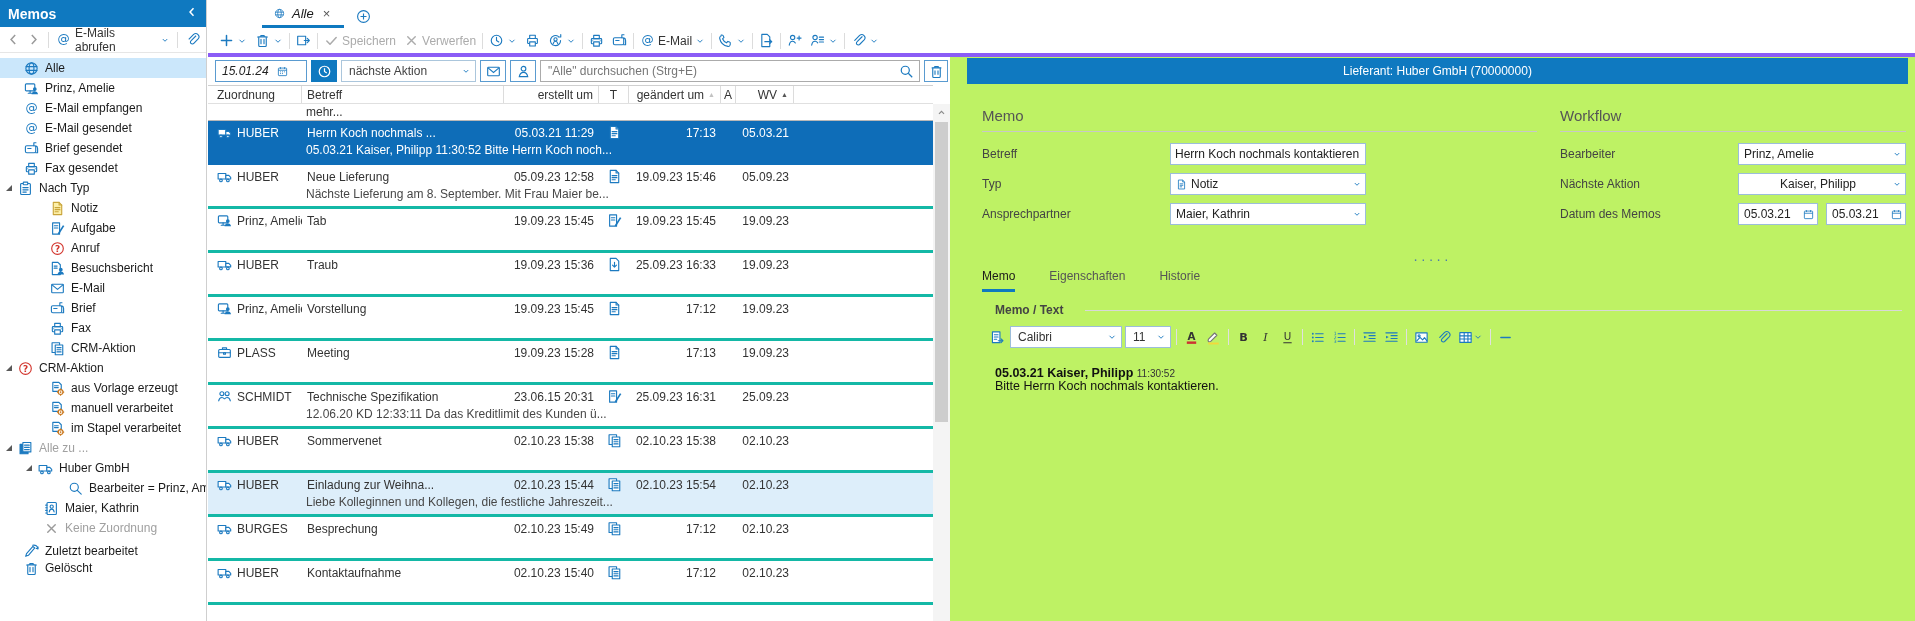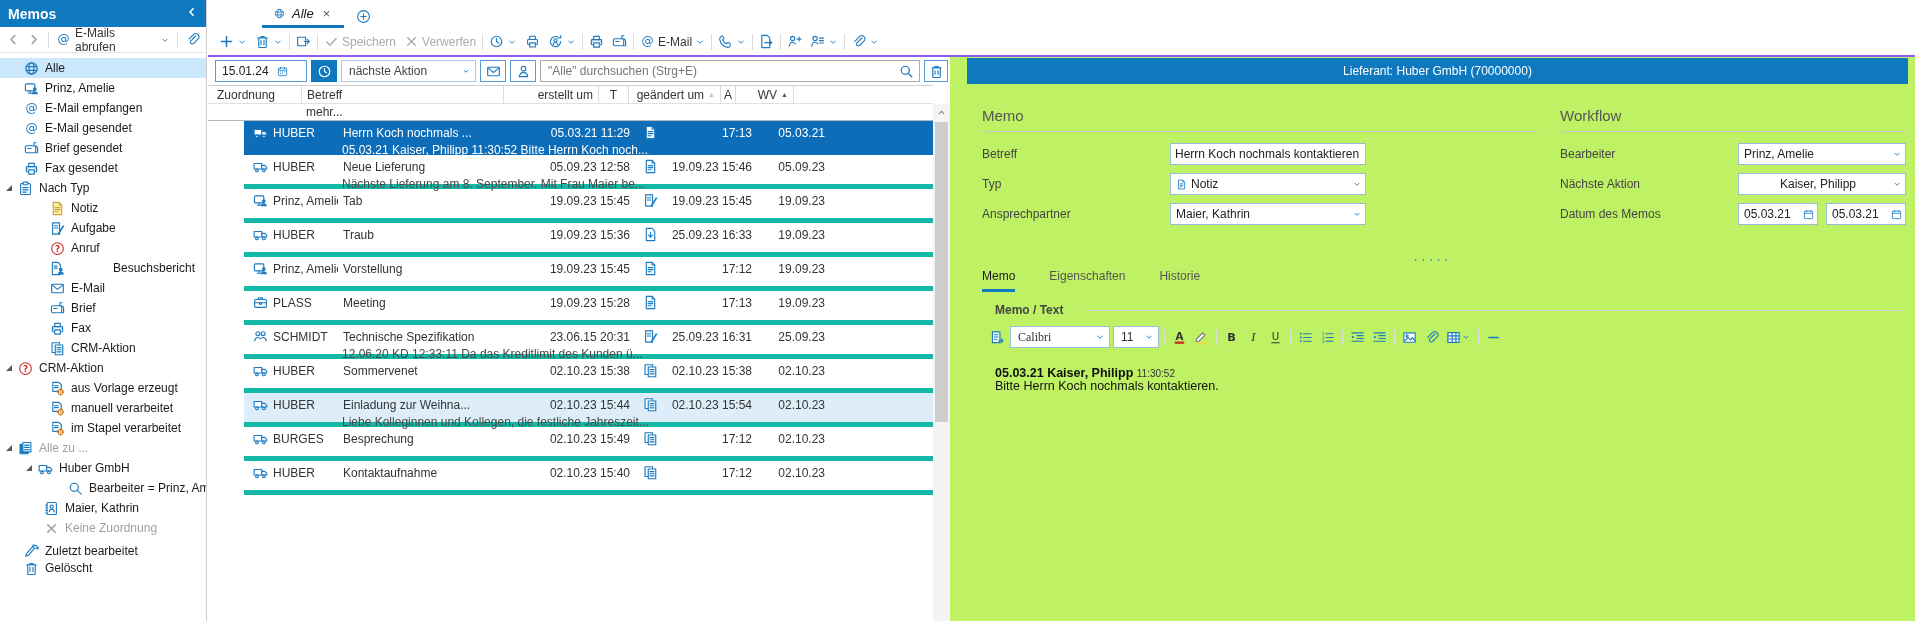--- a/index.html
+++ b/index.html
@@ -29,51 +29,51 @@
   .t-item.muted .t-label { color:#a0a0a0; }
 
   
   .main { position:absolute; left:208px; top:0; right:0; bottom:0; }
   .tabbar { height:28px; display:flex; align-items:flex-end; }
   .doc-tab { display:inline-flex; align-items:center; gap:7px; margin-left:54px; height:27px; padding:0 12px;
     border-bottom:3px solid #0f79c0; cursor:pointer; }
   .doc-tab .tab-label { font-style:italic; font-size:13px; color:#1a1a1a; }
   .tab-close { color:#555; font-size:13px; cursor:pointer; padding:0 2px; }
   .tab-add { margin-left:12px; margin-bottom:4px; cursor:pointer; }
-  .mtoolbar { height:29px; display:flex; align-items:center; padding-left:7px; border-bottom:2px solid #8b5cf6; }
+  .mtoolbar { height:29px; display:flex; align-items:center; padding-left:7px; border-bottom:4px solid #8b5cf6; }
   .tbtn { display:inline-flex; align-items:center; gap:3px; padding:2px 3px; margin:0 1px; cursor:pointer; color:#1c7ac0; }
   .tbtn .tlabel { color:#333; }
   .tbtn.disabled { color:#ababab; }
   .tbtn.disabled .tlabel { color:#ababab; }
   .tbtn.disabled .icon { color:#ababab; }
 
   .content { position:absolute; top:57px; left:0; right:0; bottom:0; }
 
   
   .listpane { position:absolute; left:0; top:0; width:742px; bottom:0; }
   .filterrow { height:28px; display:flex; align-items:center; gap:4px; padding:2px 2px 2px 7px; }
-  .f-date { width:92px; height:22px; border:1px solid #5a9bd0; display:flex; align-items:center; padding:0 3px 0 6px; }
+  .f-date { width:92px; height:22px; border:1px solid #5a9bd0; display:flex; align-items:center; padding:0 3px 0 6px;font-style:italic; }
   .f-date input { border:none; outline:none; width:55px; font:inherit; color:#222; }
   .f-clock { width:26px; height:22px; background:#0f79c0; border:1px solid #0f79c0; display:flex; align-items:center; justify-content:center; cursor:pointer; }
   .f-clock .icon { color:#fff; }
   .f-combo { width:135px; height:22px; border:1px solid #abc6dc; display:flex; align-items:center; padding:0 4px 0 7px; color:#444; cursor:pointer; }
   .f-combo .ctext { flex:1; }
   .f-btn { width:26px; height:22px; border:1px solid #5a9bd0; display:flex; align-items:center; justify-content:center; cursor:pointer; background:#fff; }
   .f-search { flex:1; height:22px; border:1px solid #ababab; display:flex; align-items:center; padding:0 5px 0 7px; }
   .f-search input { border:none; outline:none; flex:1; font:inherit; color:#444; }
   .f-search input::placeholder { color:#767676; opacity:1; }
   .f-trash { width:24px; height:22px; border:1px solid #5a9bd0; display:flex; align-items:center; justify-content:center; cursor:pointer; }
 
   .gridhead { height:19px; display:flex; border-top:1px solid #d0d0d0; border-bottom:1px solid #e0e0e0; padding-left:4px; margin-right:17px; }
   .hc { display:flex; align-items:center; padding:0 5px; border-right:1px solid #dcdcdc; color:#333; cursor:pointer; overflow:hidden; white-space:nowrap; }
   .sortmark { font-size:7px; margin-left:4px; color:#555; }
   .sortmark.light { color:#c2c2c2; }
   .morerow { height:17px; line-height:17px; padding-left:98px; border-bottom:1px solid #b8b8b8; color:#333; margin-right:17px; cursor:pointer; }
   .rows { margin-right:17px; }
-  .mrow { height:34px; border-bottom:5px solid #14b8a6; cursor:pointer;margin-left:36px; }
+  .mrow { height:44px; border-bottom:3px solid #14b8a6; cursor:pointer; }
   .mrow .line1 { display:flex; align-items:center; height:20px; padding:3px 0 0 4px; }
   .mrow .line2 { height:18px; line-height:18px; padding-left:98px; color:#474747; white-space:nowrap; overflow:hidden; }
   .cell { padding:0 5px; white-space:nowrap; overflow:hidden; flex:none; }
   .c0 { width:90px; display:flex; align-items:center; gap:5px; }
   .c1 { width:202px; }
   .c2 { width:95px; text-align:right; }
   .c3 { width:30px; display:flex; justify-content:center; }
   .c4 { width:92px; text-align:right; }
   .c5 { width:15px; }
   .c6 { width:58px; text-align:right; }
@@ -250,21 +250,21 @@
         </div>
         <div class="t-item" style="padding-left: 50px;">
           <span class="icon">
             <svg viewBox="0 0 16 16" fill="none" stroke="currentColor" stroke-width="1.2" stroke-linecap="round" stroke-linejoin="round">
               <circle cx="8" cy="8" r="6.2" stroke="#d2342c"></circle>
               <text x="8" y="11.4" font-size="9.5" font-weight="bold" text-anchor="middle" fill="#d2342c" stroke="none" font-family="DejaVu Sans, sans-serif">?</text>
             </svg>
           </span>
           <span class="t-label">Anruf</span>
         </div>
-        <div class="t-item" style="padding-left: 50px; gap: 42px;">
+        <div class="t-item" style="padding-left: 50px;">
           <span class="icon">
             <svg viewBox="0 0 16 16" fill="none" stroke="currentColor" stroke-width="1.2" stroke-linecap="round" stroke-linejoin="round">
               <path d="M2.5 1.5h6l2.5 2.5v10.5H2.5z" fill="#fff"></path>
               <path d="M4.4 5.4h3.2M4.4 7.6h3.2"></path>
               <circle cx="11.5" cy="9.2" r="2" fill="currentColor" stroke="none"></circle>
               <path d="M8 14.5c.3-2.2 1.8-3.4 3.5-3.4s3.2 1.2 3.5 3.4z" fill="currentColor" stroke="none"></path>
             </svg>
           </span>
           <span class="t-label">Besuchsbericht</span>
         </div>
@@ -1162,21 +1162,21 @@
         <div class="rte" id="rte">
             <span class="rbtn">
               <span class="icon">
                 <svg viewBox="0 0 16 16" fill="none" stroke="currentColor" stroke-width="1.2" stroke-linecap="round" stroke-linejoin="round">
                   <rect x="2.6" y="2" width="8" height="11.5" fill="#fff"></rect>
                   <path d="M4.6 5h4M4.6 7.4h4M4.6 9.8h2.5"></path>
                   <path d="M8.8 11.4h5m0 0-2-2m2 2-2 2"></path>
                 </svg>
               </span>
             </span>
-            <span class="rcombo" style="width: 100px; font-family: Liberation Serif, serif;">
+            <span class="rcombo" style="width: 112px;">
               <span class="ctext" style="flex: 1 1 0%;">Calibri</span>
               <span class="icon chev">
                 <svg viewBox="0 0 16 16" fill="none" stroke="currentColor" stroke-width="1.2" stroke-linecap="round" stroke-linejoin="round">
                   <path d="M4.5 6.5 8 10l3.5-3.5" stroke-width="1.5"></path>
                 </svg>
               </span>
             </span>
             <span class="rcombo" style="width: 46px;">
               <span class="ctext" style="flex: 1 1 0%;">11</span>
               <span class="icon chev">

